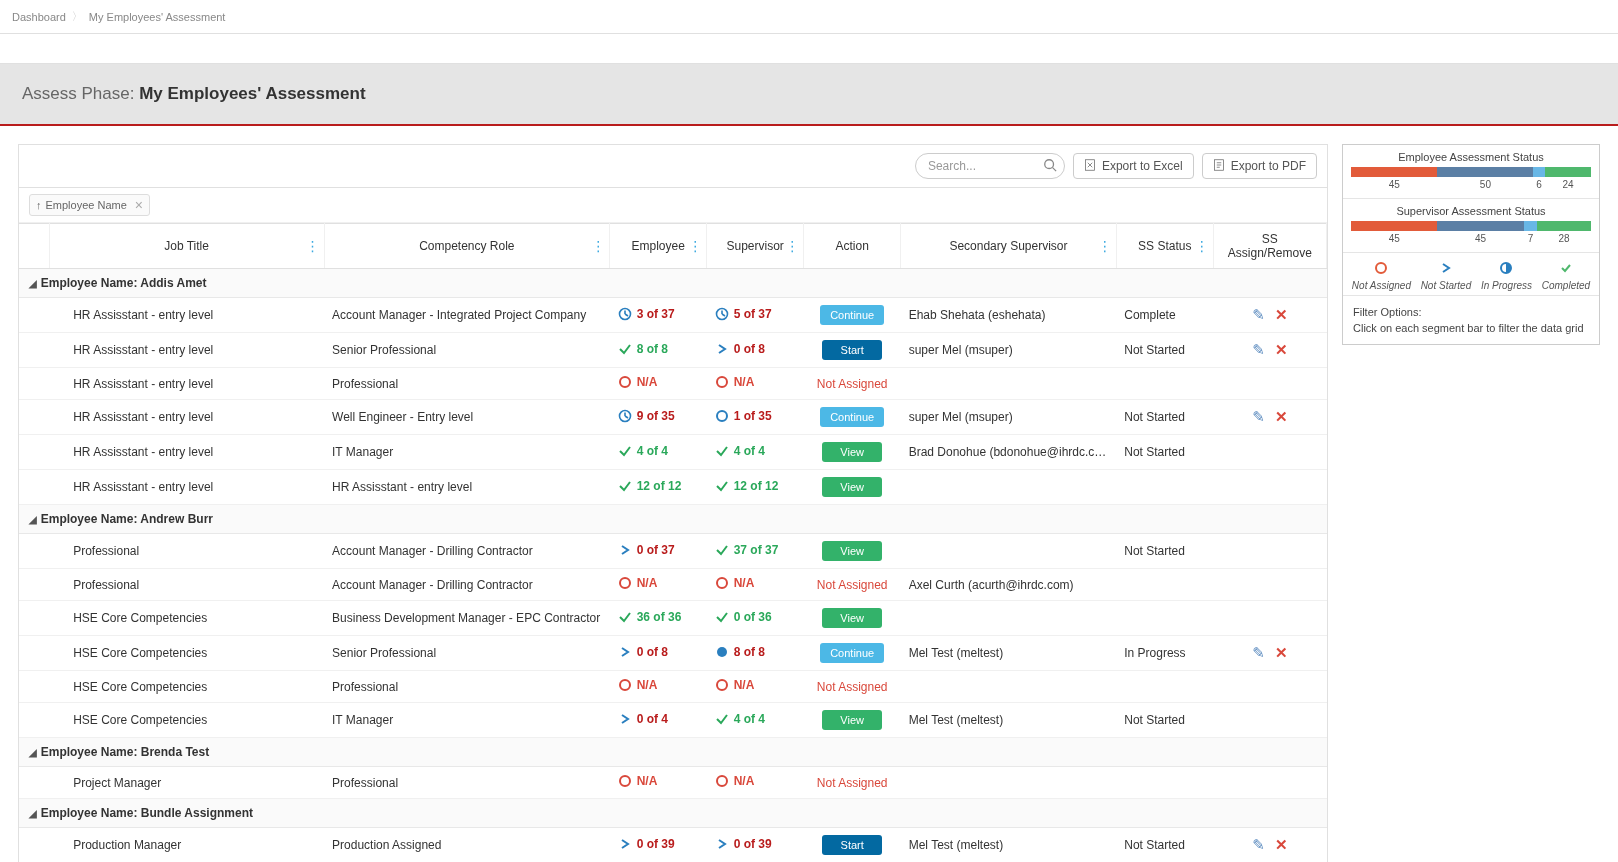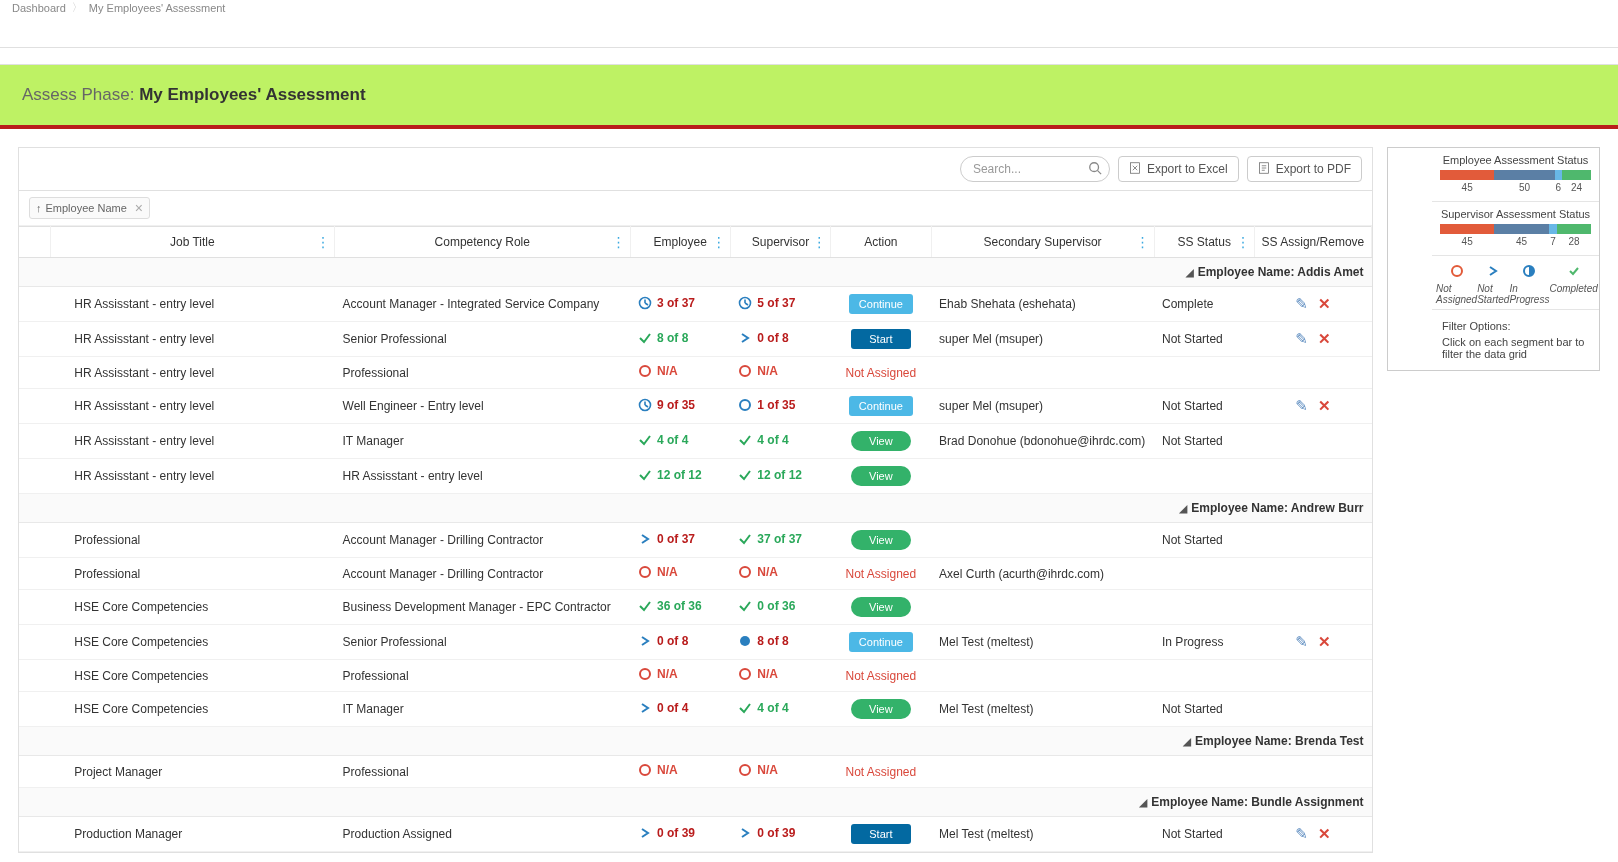--- a/index.html
+++ b/index.html
@@ -1,58 +1,58 @@
 <!DOCTYPE html>
 <html><head>
 <meta charset="utf-8">
 <style>
 * { box-sizing: border-box; margin: 0; padding: 0; }
 body { font-family: Arial, Helvetica, sans-serif; font-size: 12px; color: #333; background: #fff; }
-.top-bar { display: flex; align-items: flex-start; height: 48px; border-bottom: 1px solid #e0e0e0; padding: 0 12px; }
+.top-bar { display: flex; align-items: center; height: 34px; border-bottom: 1px solid #e0e0e0; padding: 0 12px; }
 .breadcrumb { display: flex; align-items: center; gap: 6px; color: #888; font-size: 11px; flex: 1; }
 .breadcrumb a { color: #888; text-decoration: none; cursor: pointer; }
 .chevron-sep { color: #ccc; }
 .phase-tabs { display: flex; }
 .phase-tab { position: relative; padding: 8px 28px; font-size: 12px; font-weight: bold; color: #666; background: #e5e5e5; cursor: pointer; letter-spacing: 2px; margin-left: -12px; clip-path: polygon(0 0, calc(100% - 12px) 0, 100% 50%, calc(100% - 12px) 100%, 0 100%, 12px 50%); }
 .phase-tab:first-child { margin-left: 0; clip-path: polygon(0 0, calc(100% - 12px) 0, 100% 50%, calc(100% - 12px) 100%, 0 100%); }
 .phase-tab.active { background: #3ba9e0; color: #fff; }
-.page-title-bar { background: #bef264; padding: 20px 22px; border-bottom: 4px solid #b91c1c; border-top: 1px solid #e0e0e0; margin-top: 16px; }
+.page-title-bar { background: #e5e5e5; padding: 20px 22px; border-bottom: 2px solid #b91c1c; border-top: 1px solid #e0e0e0; margin-top: 29px; }
 .page-title-bar .phase-label { color: #666; font-size: 17px; font-weight: normal; }
 .page-title-bar .phase-name { color: #333; font-size: 17px; font-weight: bold; }
 .content-wrap { display: flex; gap: 14px; padding: 18px; align-items: flex-start; }
 .main-panel { flex: 1; border: 1px solid #e0e0e0; background: #fff; min-width: 0; }
 .toolbar { display: flex; justify-content: flex-end; align-items: center; gap: 8px; padding: 8px 10px; }
 .search-wrap { position: relative; }
 .search-input { width: 150px; height: 26px; border: 1px solid #ccc; border-radius: 13px; padding: 0 28px 0 12px; font-size: 12px; color: #333; }
 .search-input::placeholder { color: #999; }
 .search-icon { position: absolute; right: 8px; top: 5px; color: #888; font-size: 14px; pointer-events: none; }
 .export-btn { height: 26px; border: 1px solid #ccc; border-radius: 4px; background: #fff; padding: 0 10px; font-size: 12px; color: #555; cursor: pointer; display: inline-flex; align-items: center; gap: 6px; }
 .group-row-bar { padding: 6px 10px; border-top: 1px solid #e0e0e0; border-bottom: 1px solid #f0f0f0; }
 .group-chip { display: inline-flex; align-items: center; gap: 4px; border: 1px solid #ddd; border-radius: 3px; padding: 2px 6px; font-size: 11px; color: #666; background: #fafafa; cursor: pointer; }
 .group-chip .x { color: #aaa; cursor: pointer; margin-left: 4px; font-size: 14px; }
 table.grid { width: 100%; border-collapse: collapse; table-layout: fixed; }
 table.grid th { background: #fff; border-top: 1px solid #e0e0e0; border-bottom: 1px solid #e0e0e0; border-right: 1px solid #f0f0f0; padding: 8px 6px; font-weight: normal; color: #333; font-size: 12px; position: relative; text-align: center; }
 table.grid th .menu-dots { position: absolute; right: 4px; top: 50%; transform: translateY(-50%); color: #3ba9e0; cursor: pointer; font-size: 14px; }
 table.grid td { border-bottom: 1px solid #f0f0f0; padding: 7px 8px; font-size: 12px; color: #333; vertical-align: middle; overflow: hidden; white-space: nowrap; text-overflow: ellipsis; }
-tr.group-header td { background: #fafafa; font-weight: bold; color: #333; padding: 7px 8px 7px 10px; border-bottom: 1px solid #e8e8e8; text-align: right; }
+tr.group-header td { background: #fafafa; font-weight: bold; color: #333; padding: 7px 8px 7px 10px; border-bottom: 1px solid #e8e8e8; }
 tr.group-header .caret { color: #555; margin-right: 4px; cursor: pointer; font-size: 10px; }
 .status-cell { display: inline-flex; align-items: center; gap: 5px; }
 .icn { display: inline-flex; width: 14px; height: 14px; align-items: center; justify-content: center; }
 .txt-green { color: #2aa85a; font-weight: bold; }
 .txt-blue { color: #b91c1c; font-weight: bold; }
 .txt-red { color: #d9483b; font-weight: bold; }
 .txt-grey { color: #b91c1c; font-weight: bold; }
 .btn-pill { display: inline-block; min-width: 60px; text-align: center; padding: 4px 10px; border-radius: 3px; font-size: 11px; color: #fff; cursor: pointer; border: none; }
 .btn-continue { background: #4cb8e6; }
 .btn-start { background: #0369a1; }
-.btn-view { background: #33b26a; border-radius: 10px; }
+.btn-view { background: #33b26a; }
 .txt-notassigned { color: #d9483b; font-weight: normal; }
 .edit-ico { color: #5a8abf; cursor: pointer; font-size: 15px; }
 .remove-ico { color: #d9483b; cursor: pointer; font-size: 15px; font-weight: bold; }
-.side-panel { width: 213px; border: 1px solid #ccc; background: #fff; font-size: 11px; padding-left: 44px; }
+.side-panel { width: 258px; border: 1px solid #ccc; background: #fff; font-size: 11px; }
 .side-section { border-bottom: 1px solid #e5e5e5; padding: 6px 8px 8px; }
 .side-title { text-align: center; font-size: 11px; color: #444; margin-bottom: 4px; }
 .bar { display: flex; height: 10px; width: 100%; border-radius: 0; overflow: hidden; }
 .seg { height: 100%; cursor: pointer; }
 .seg-red { background: #e25b3a; }
 .seg-blue { background: #5b7fa5; }
 .seg-lblue { background: #68b7e6; }
 .seg-green { background: #4fb86d; }
 .bar-labels { display: flex; font-size: 10px; color: #555; }
 .bar-labels span { text-align: center; padding-top: 2px; }
@@ -148,21 +148,21 @@
           <th><span>SS Assign/Remove</span></th>
         </tr>
       </thead>
       <tbody id="grid-body">
           <tr class="group-header">
             <td colspan="9"><span class="caret">◢</span>Employee Name: Addis Amet</td>
           </tr>
           <tr>
             <td></td>
             <td style="padding-left:24px">HR Assisstant - entry level</td>
-            <td>Account Manager - Integrated Service Company</td>
+            <td>Account Manager - Integrated Project Company</td>
             <td><span class="status-cell">
                 <span class="icn">
                   <svg width="14" height="14">
                     <circle cx="7" cy="7" r="5.5" fill="none" stroke="#2a7fbf" stroke-width="1.6"></circle>
                     <path d="M7 7 L7 3.5 M7 7 L10 9" stroke="#2a7fbf" stroke-width="1.6" fill="none"></path>
                   </svg>
                 </span>
                 <span class="txt-blue">3 of 37</span>
               </span></td>
             <td><span class="status-cell">

